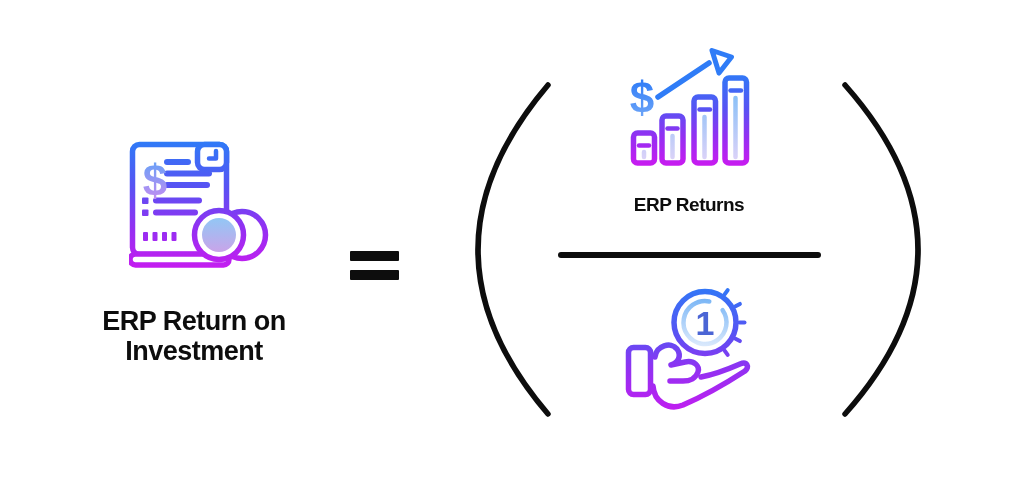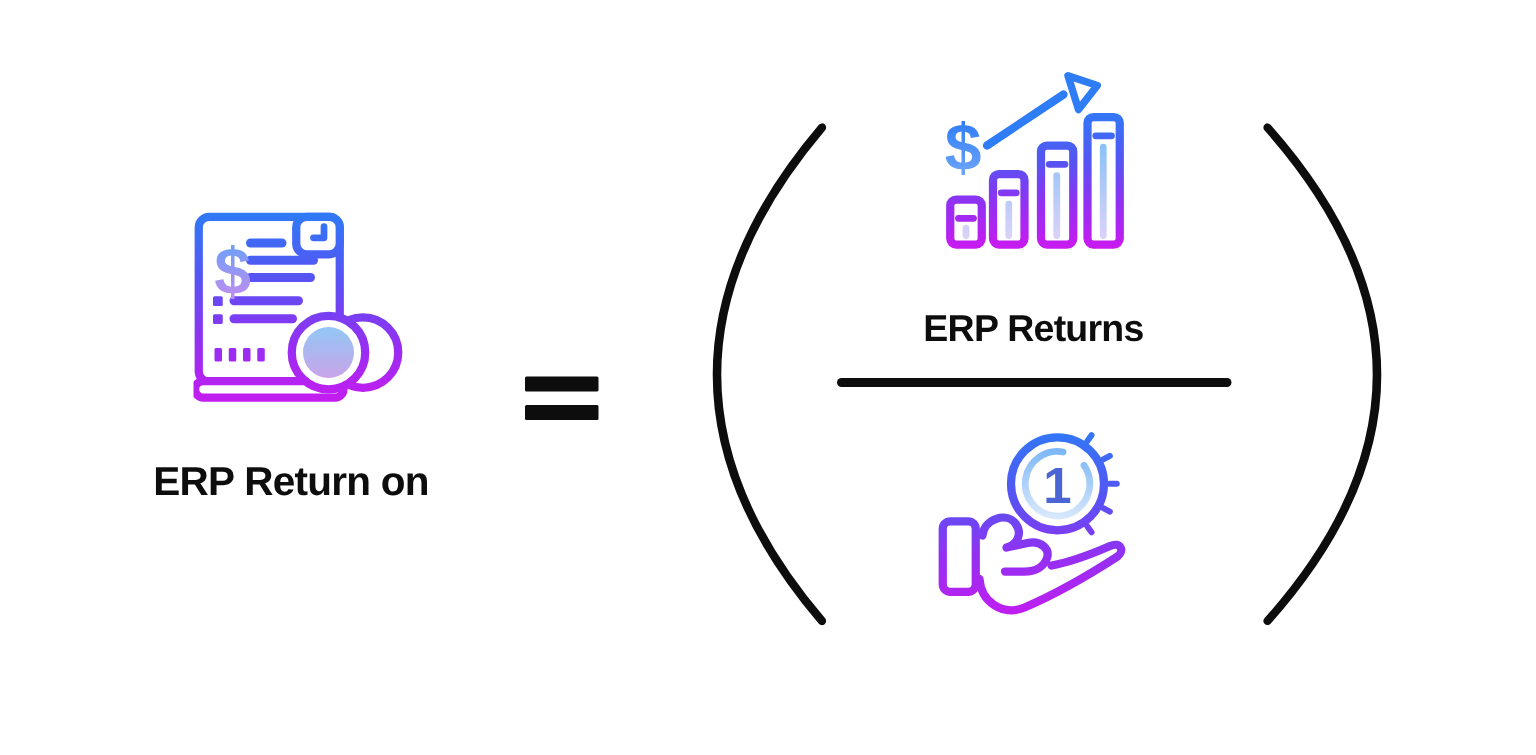--- a/index.html
+++ b/index.html
@@ -6,21 +6,21 @@
   #canvas{
     position:relative;width:1024px;height:503px;background:#ffffff;
     font-family:"Liberation Sans","DejaVu Sans",sans-serif;overflow:hidden;
   }
   .label{
     position:absolute;color:#0d0d0d;font-weight:700;text-align:center;
     letter-spacing:-0.5px;
   }
   .result-label{left:64px;top:306px;width:260px;font-size:27px;line-height:30px;text-align:center;}
   .result-label span{display:block;}
-  .num-label{left:589px;top:205px;width:200px;font-size:25px;line-height:28px;}
+  .num-label{left:589px;top:191px;width:200px;font-size:19px;line-height:28px;}
   .den-label{left:589px;top:436px;width:200px;font-size:25px;line-height:28px;}
   .equals{position:absolute;left:350px;top:251px;width:49px;}
   .equals .bar{width:49px;height:10px;background:#0d0d0d;border-radius:1px;}
   .equals .bar + .bar{margin-top:9px;}
   .sr-only{position:absolute;width:1px;height:1px;overflow:hidden;clip:rect(0 0 0 0);white-space:nowrap;}
   .divider{position:absolute;left:558px;top:252px;width:263px;height:6px;background:#0d0d0d;border-radius:3px;}
   .parens{position:absolute;left:0;top:0;}
   .parens path{stroke:#0d0d0d;stroke-width:5.5;fill:none;stroke-linecap:round;}
   svg text{font-family:"Liberation Sans","DejaVu Sans",sans-serif;}
   .icon{position:absolute;}
@@ -72,20 +72,21 @@
       <rect x="1" y="113" width="99" height="11" rx="5.5" fill="#fff"></rect>
       <circle cx="113" cy="94" r="23.5" fill="#fff"></circle>
       <circle cx="90" cy="94" r="24.5" fill="#fff"></circle>
       <circle cx="90" cy="94" r="17" fill="url(#gCoinFill)" stroke="none"></circle>
     </g>
     <text x="26" y="55" text-anchor="middle" font-size="44" font-weight="700" fill="url(#gDollar)">$</text>
   </svg>
 
   <div class="label result-label">
     <span>ERP Return on</span>
+    <span>Investment</span>
   </div>
 
   <div class="equals">
     <span class="sr-only">=</span>
     <div class="bar"></div>
     <div class="bar"></div>
   </div>
 
   <svg class="parens" width="1024" height="503" viewBox="0 0 1024 503">
     <path d="M548,85 Q408,250 548,414"></path>

